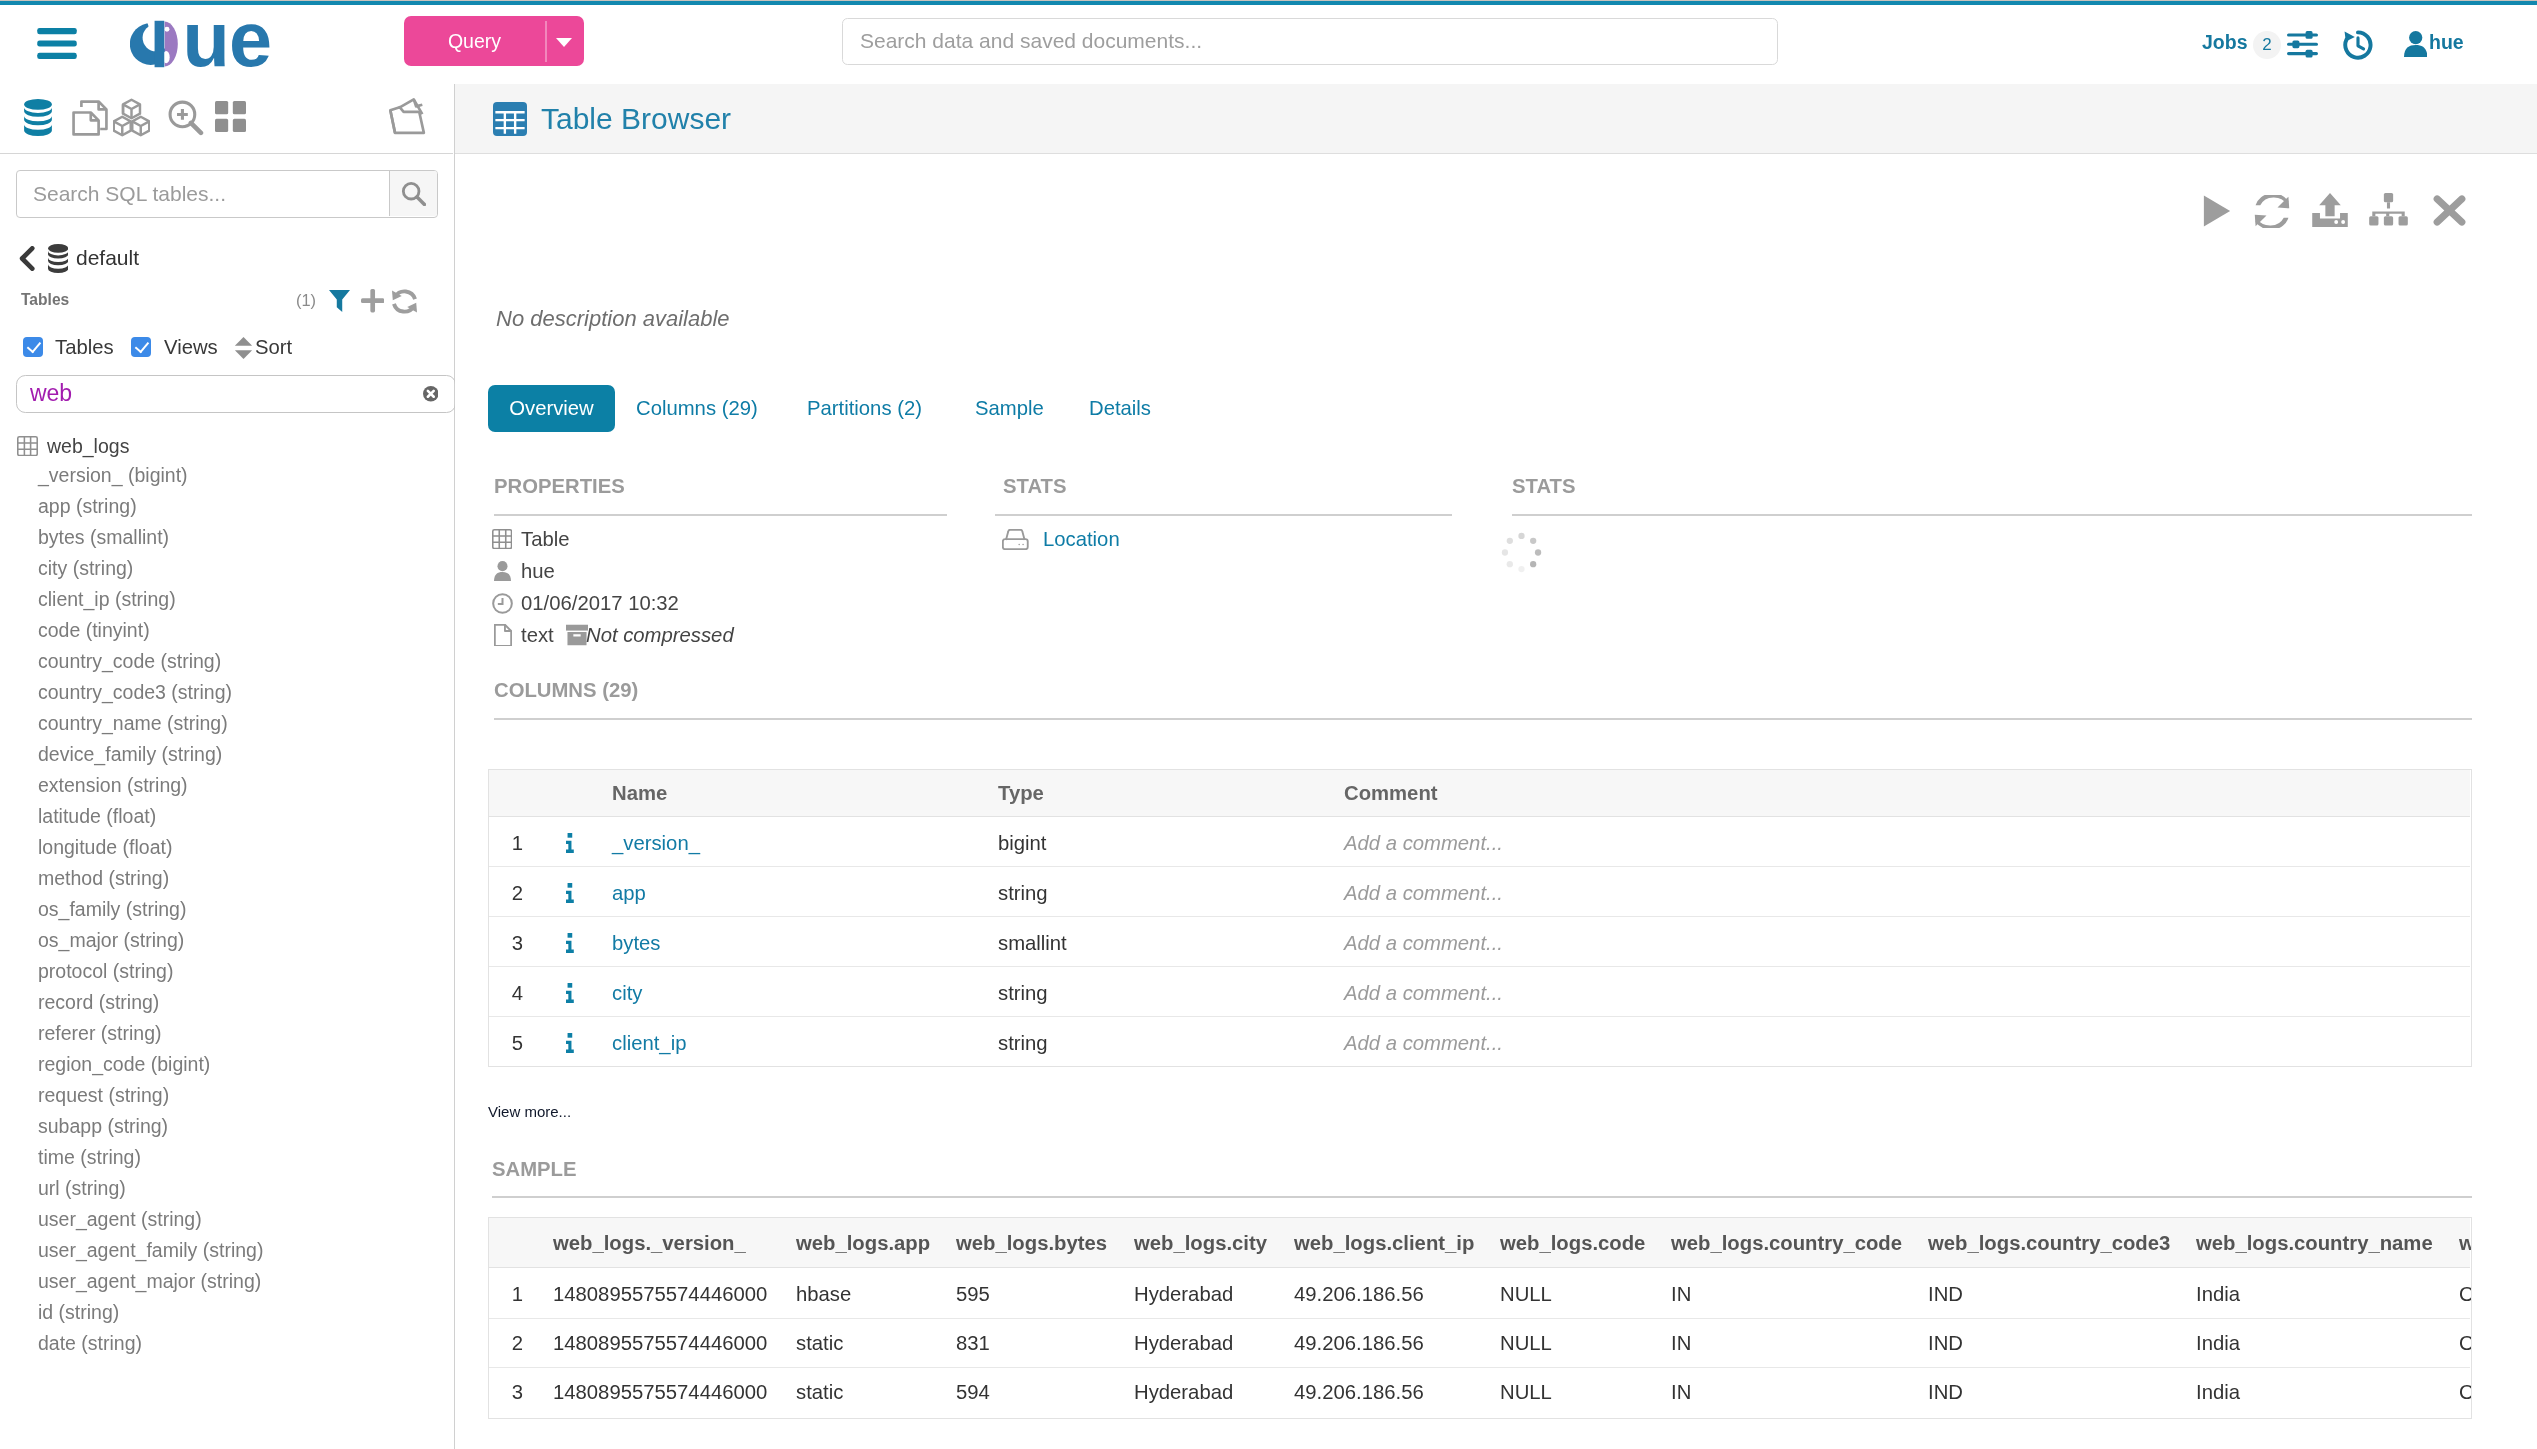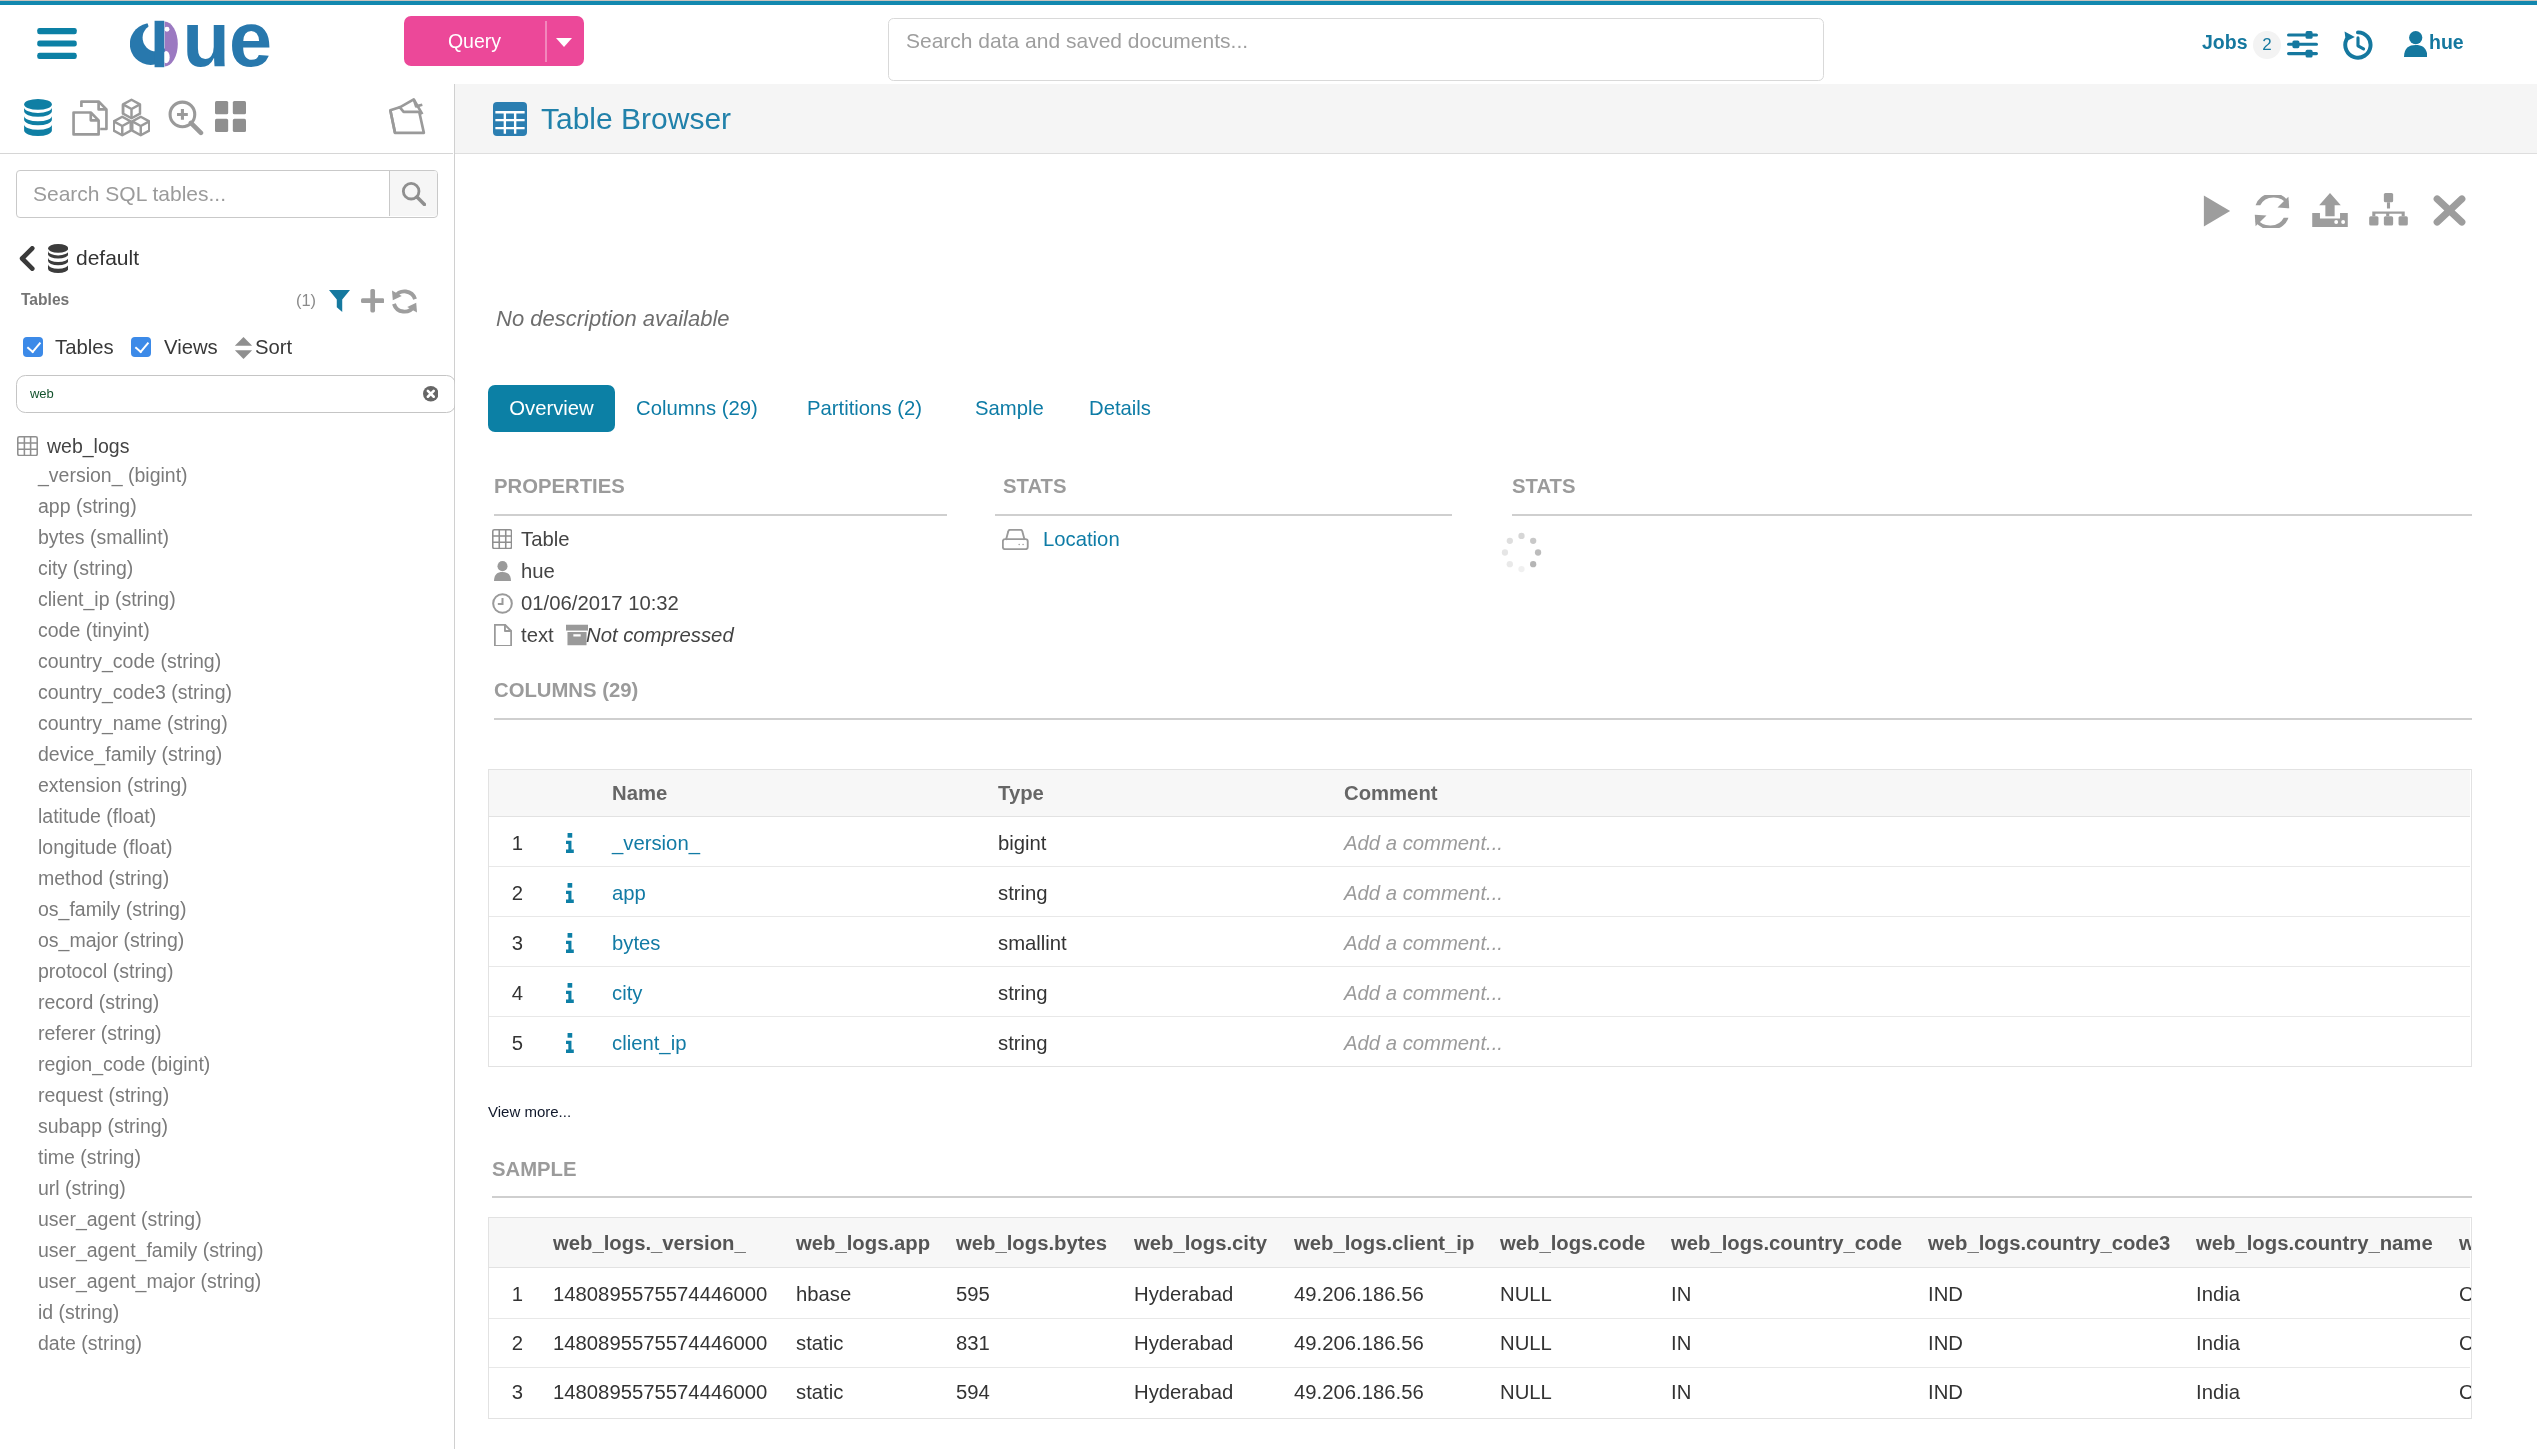--- a/index.html
+++ b/index.html
@@ -8,21 +8,21 @@
   .abs { position:absolute; }
 
   #topstrip { position:absolute; left:0; top:0; width:2538px; height:4.7px; background:#1288af; border-top:0.8px solid #c9c3bd; }
   #topnav { position:absolute; left:0; top:4.7px; width:2538px; height:80px; background:#fff; border-bottom:1.6px solid #d6d6d6; }
 
   #querybtn { position:absolute; left:404px; top:11.7px; width:180px; height:50px; background:#ec4899; border-radius:7px; color:#fff; }
   #querybtn .qtext { position:absolute; left:0; top:0; width:141px; height:50px; line-height:50px; text-align:center; font-size:19.5px; }
   #querybtn .qsplit { position:absolute; left:141px; top:4.7px; width:1.6px; height:41px; background:rgba(255,255,255,0.35); }
   #querybtn .qcaret { position:absolute; left:152px; top:22px; width:0; height:0; border-left:8.6px solid transparent; border-right:8.6px solid transparent; border-top:9.4px solid #fff; }
 
-  #topsearch { position:absolute; left:842px; top:13.3px; width:936px; height:63px; border:1.6px solid #d9d9d9; border-radius:5.5px;margin-left:46px; }
+  #topsearch { position:absolute; left:842px; top:13.3px; width:936px; height:47px; border:1.6px solid #d9d9d9; border-radius:5.5px; }
   #topsearch span { position:absolute; left:17px; top:0; line-height:44px; font-size:21px; color:#9e9e9e; }
 
   .navright { position:absolute; top:0; height:80px; color:#15789f; }
   #jobs { left:2202px; line-height:75px; font-size:19.5px; font-weight:bold; }
   #jobsbadge { left:2253px; top:26px; width:28px; height:28px; background:#f3f3f3; border-radius:14px; text-align:center; line-height:28px; font-size:17px; color:#15789f; }
   #huename { left:2429px; line-height:75px; font-size:19.5px; font-weight:bold; }
 
   #sidebar { position:absolute; left:0; top:84px; width:455px; height:1365px; background:#fff; border-right:1.6px solid #d0d0d0; }
   #sideicons { position:absolute; left:0; top:0; width:453px; height:70px; border-bottom:1.6px solid #d6d6d6; }
 
@@ -33,21 +33,21 @@
   .srow { position:absolute; left:0; width:453px; }
   #dbrow { top:156px; height:36px; }
   #dbrow .name { position:absolute; left:76px; top:0; line-height:36px; font-size:21px; color:#333; }
   #tablesrow { top:199px; height:34px; }
   #tablesrow .hd { position:absolute; left:21px; line-height:34px; font-size:15.6px; font-weight:bold; color:#747474; }
   #tablesrow .cnt { position:absolute; left:296px; line-height:34px; font-size:16.4px; color:#8a8a8a; }
   #cbrow { top:248px; height:31px; font-size:20.3px; color:#393939; }
   .cbx { position:absolute; top:4.7px; width:20.3px; height:20.3px; background:#3c8ae8; border-radius:3.9px; }
   .cbx:after { content:""; position:absolute; left:7px; top:2.3px; width:5.5px; height:11px; border:solid #fff; border-width:0 2.8px 2.8px 0; transform:rotate(40deg); }
   #webinput { position:absolute; left:16.4px; top:291px; width:440px; height:38px; border:1.6px solid #c5c5c5; border-radius:9.4px; }
-  #webinput span { position:absolute; left:12.5px; top:0; line-height:35px; font-size:13px; color:#14532d; }
+  #webinput span { position:absolute; left:12.5px; top:0; line-height:35px; font-size:23px; color:#a21caf; }
   #weblogsrow { top:344px; height:36px; }
   #weblogsrow .name { position:absolute; left:47px; line-height:36px; font-size:19.5px; color:#444; }
   #collist { position:absolute; left:38px; top:376px; width:406px; }
   #collist div { height:31px; line-height:31px; font-size:19.5px; color:#7b7b7b; white-space:nowrap; }
 
   #main { position:absolute; left:455px; top:84px; width:2083px; height:1365px; background:#fff; }
   #tbbar { position:absolute; left:0; top:0; width:2083px; height:70px; background:#f5f5f5; border-bottom:1.6px solid #dedede; }
   #tbbar .title { position:absolute; left:86px; top:0; line-height:69px; font-size:30px; color:#2181aa; }
 
   #crumbs { position:absolute; left:75px; top:105px; height:50px; font-size:37px; color:#1879a4; white-space:nowrap; }

